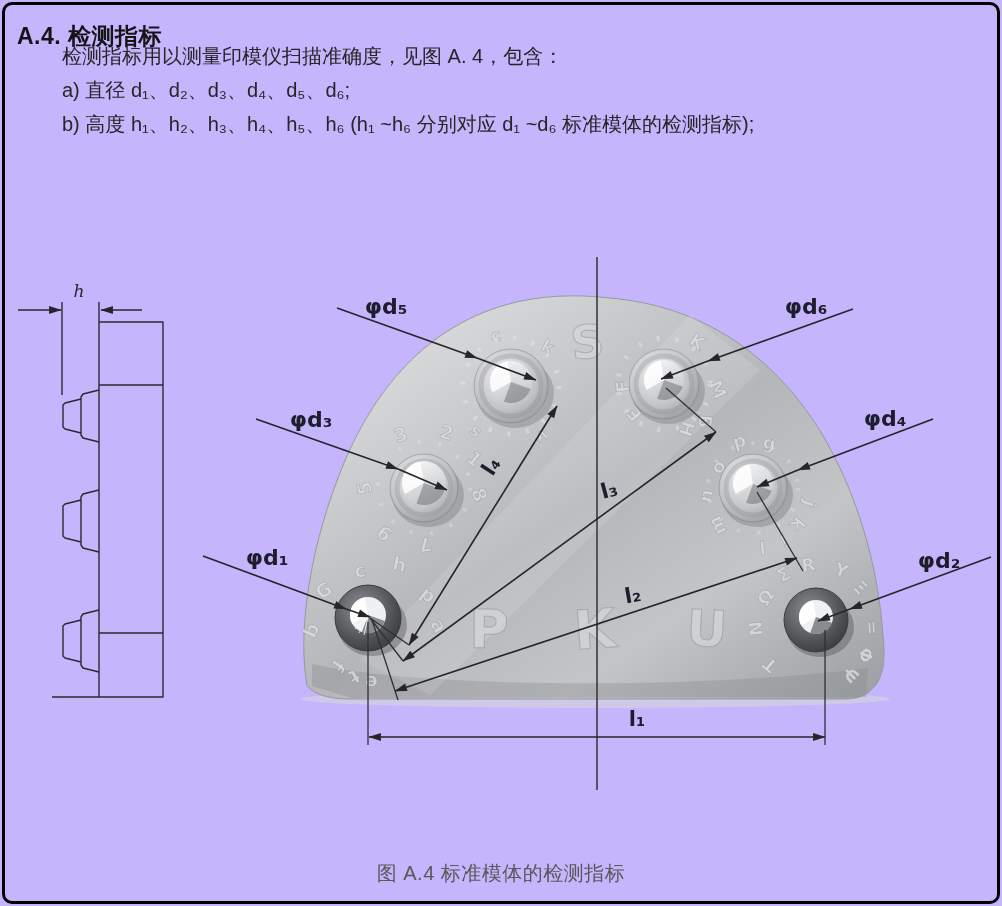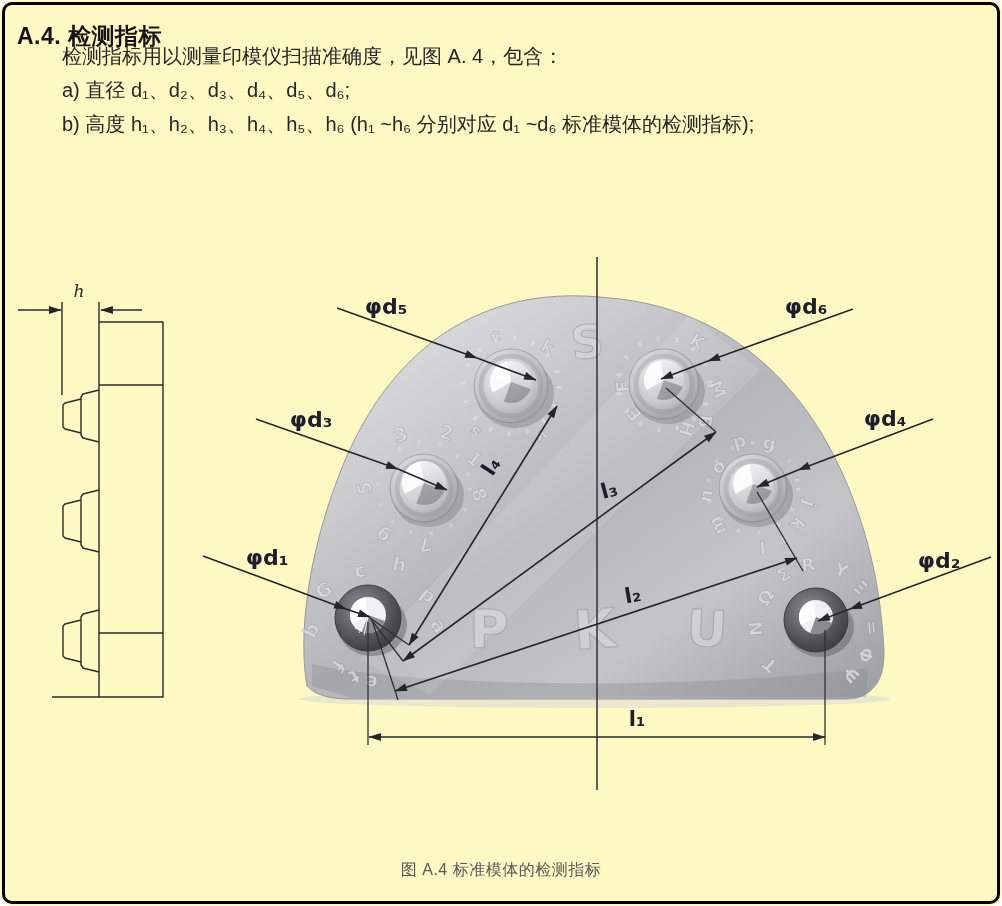--- a/index.html
+++ b/index.html
@@ -1,23 +1,23 @@
 <!DOCTYPE html>
 <html><head>
 <meta charset="utf-8">
 <style>
   html,body{margin:0;padding:0;background:#fff;}
-  .stage{position:relative;width:1002px;height:906px;background:#fef9c3;overflow:hidden;
-         font-family:"Liberation Sans","DejaVu Sans",sans-serif;border-radius:13px;}
+  .stage{position:relative;width:1002px;height:906px;background:#c4b5fd;overflow:hidden;
+         font-family:"Liberation Sans","DejaVu Sans",sans-serif;}
   .page-border{position:absolute;inset:2px;border:3px solid #000;border-radius:10px;pointer-events:none;}
   .heading{position:absolute;left:17px;top:6px;font-size:23px;font-weight:bold;color:#141414;letter-spacing:.5px;}
   .bodytext{position:absolute;left:62px;top:44px;color:#262626;}
   .bodytext p{margin:0 0 10px 0;font-size:20px;line-height:24px;white-space:nowrap;}
   .caption{position:absolute;left:0;top:860px;width:100%;text-align:center;
-           font-size:16px;color:#595959;letter-spacing:.5px;}
+           font-size:20px;color:#595959;letter-spacing:.5px;}
   svg.fig{position:absolute;left:0;top:0;}
   .dim{stroke:#26262a;stroke-width:1.6;fill:none;}
   .thin{stroke:#303034;stroke-width:1.3;fill:none;}
   .sv{stroke:#2b2b2b;stroke-width:1.4;fill:none;stroke-linejoin:round;}
   .lbl{fill:#1d1d2b;font-size:22px;font-weight:600;font-family:"DejaVu Sans","Liberation Sans",sans-serif;}
   .llbl{fill:#1d1d2b;font-size:21px;font-weight:600;font-family:"DejaVu Sans","Liberation Sans",sans-serif;}
   .eng{fill:#dddee0;fill-opacity:.78;stroke:#808286;stroke-opacity:.4;stroke-width:.7;
        font-weight:bold;font-family:"DejaVu Sans","Liberation Sans",sans-serif;}
   .engbig{fill:#d6d8da;fill-opacity:.66;stroke:#8a8c8f;stroke-opacity:.5;stroke-width:1;
        font-weight:bold;font-family:"DejaVu Sans","Liberation Sans",sans-serif;}

